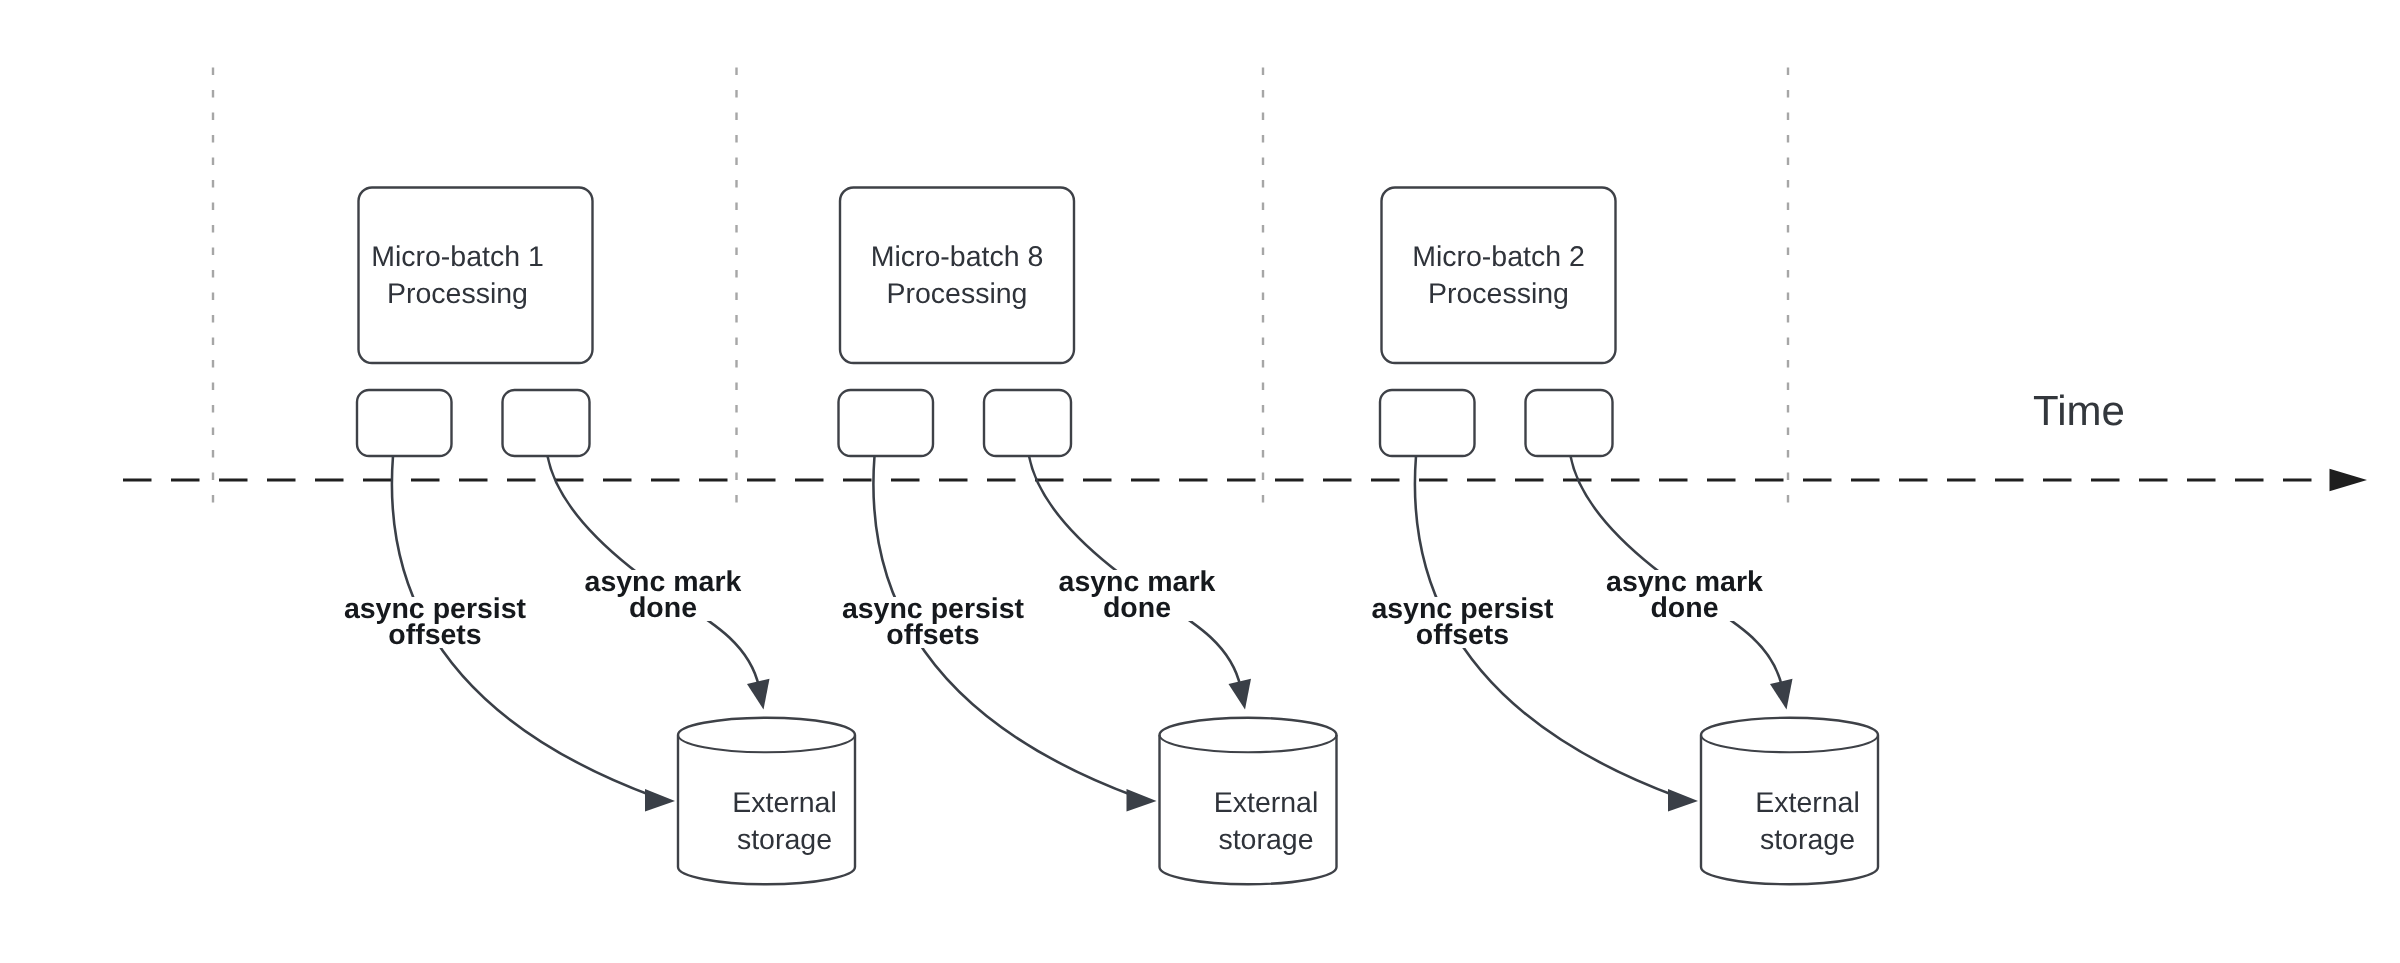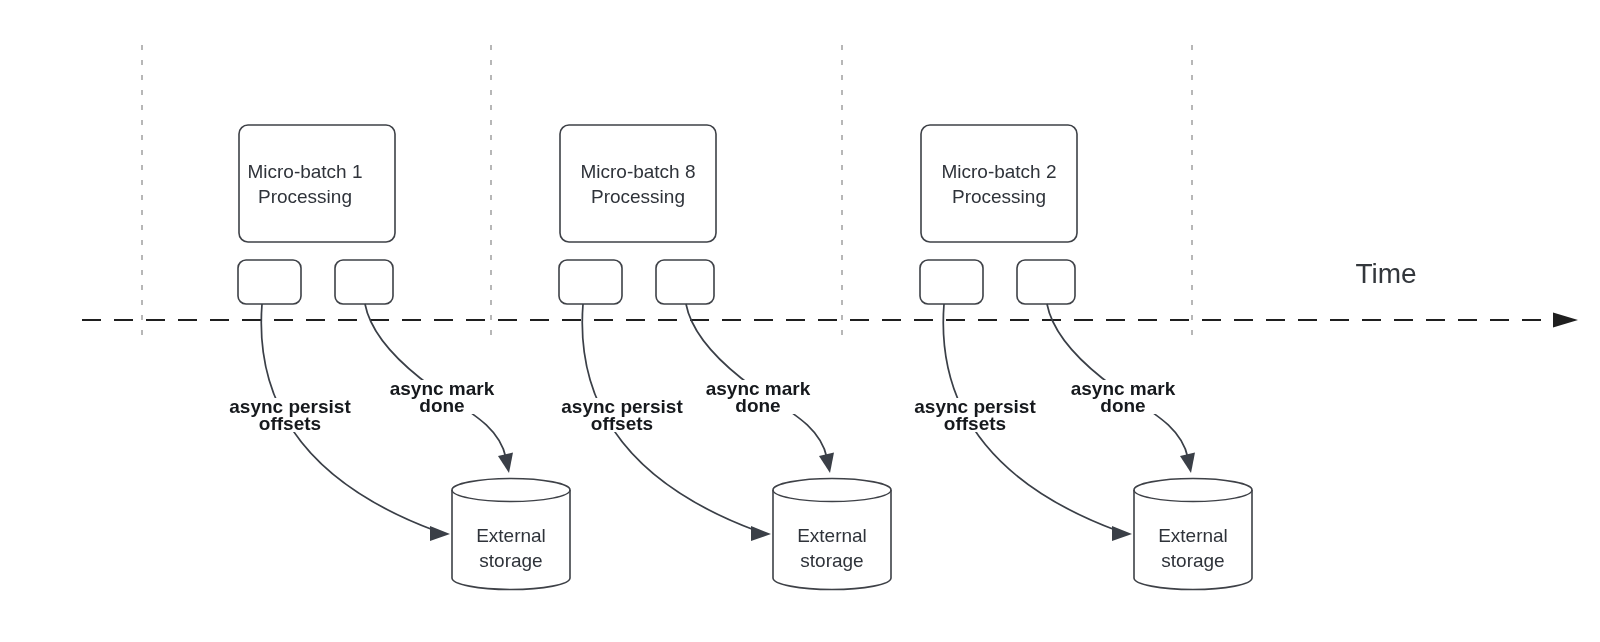--- a/index.html
+++ b/index.html
@@ -15,21 +15,21 @@
   .arrow{fill:none;stroke:var(--arrow-stroke,#3a3f47);stroke-width:1.7;}
   .arrowhead{fill:var(--arrow-stroke,#3a3f47);stroke:none;}
   .rim{fill:none;stroke:var(--shape-stroke,#3e4147);stroke-width:1.4;}
   .label{position:absolute;white-space:pre-line;}
   .box-label{
     display:flex;align-items:center;justify-content:center;text-align:center;
     width:156px;height:117px;top:125px;font-size:19px;line-height:25px;color:var(--box-text,#2f333a);
   }
   .storage-label{
     display:flex;align-items:center;justify-content:center;text-align:center;
-    width:118px;height:96px;top:500px;font-size:19px;line-height:25px;color:var(--box-text,#33373d);
+    width:118px;height:96px;top:500px;font-size:19px;line-height:25px;color:var(--box-text,#33373d);margin-left:12px;
   }
   .edge-label{
     font-weight:bold;font-size:19px;line-height:17px;text-align:center;
     color:var(--label-text,#16191d);background:var(--background,#fff);
   }
   .mark-label{top:380px;width:150px;}
   .persist-label{top:398px;width:170px;}
   .time-label{left:1346px;top:258px;width:80px;text-align:center;font-size:28px;color:var(--axis-text,#33373c);}
 </style>
 </head>

